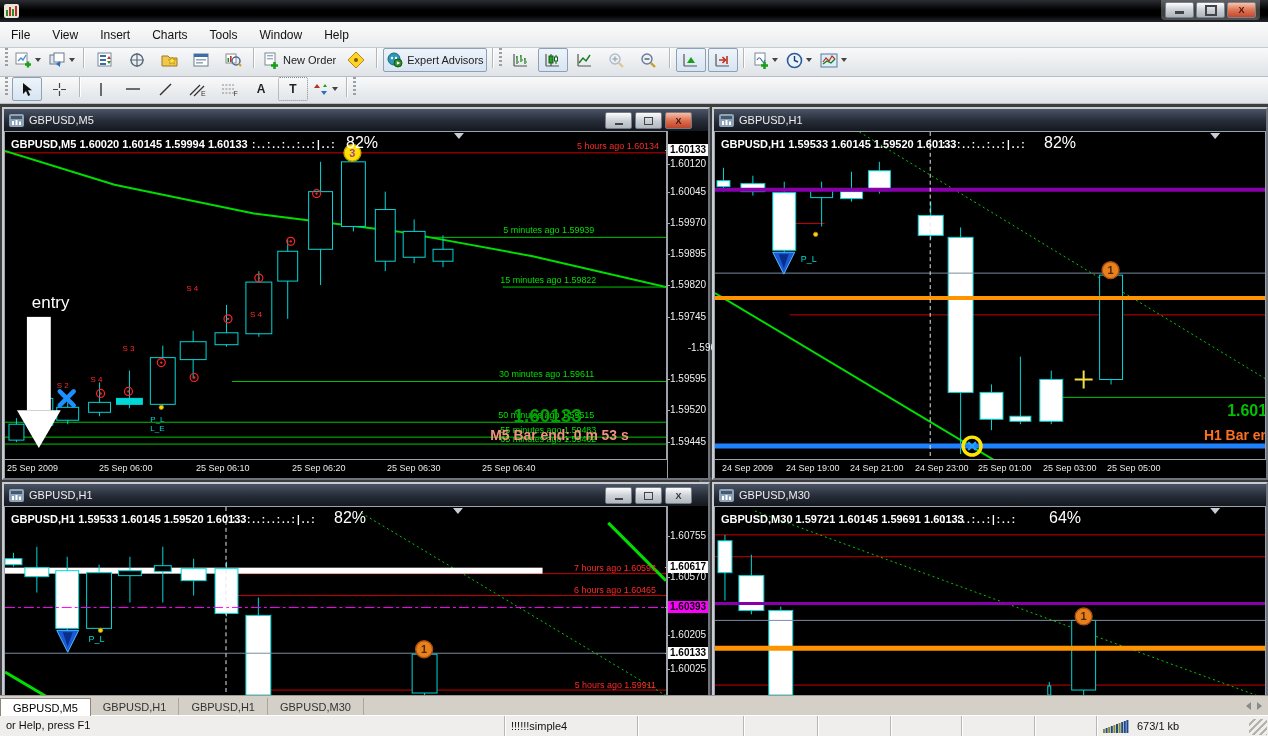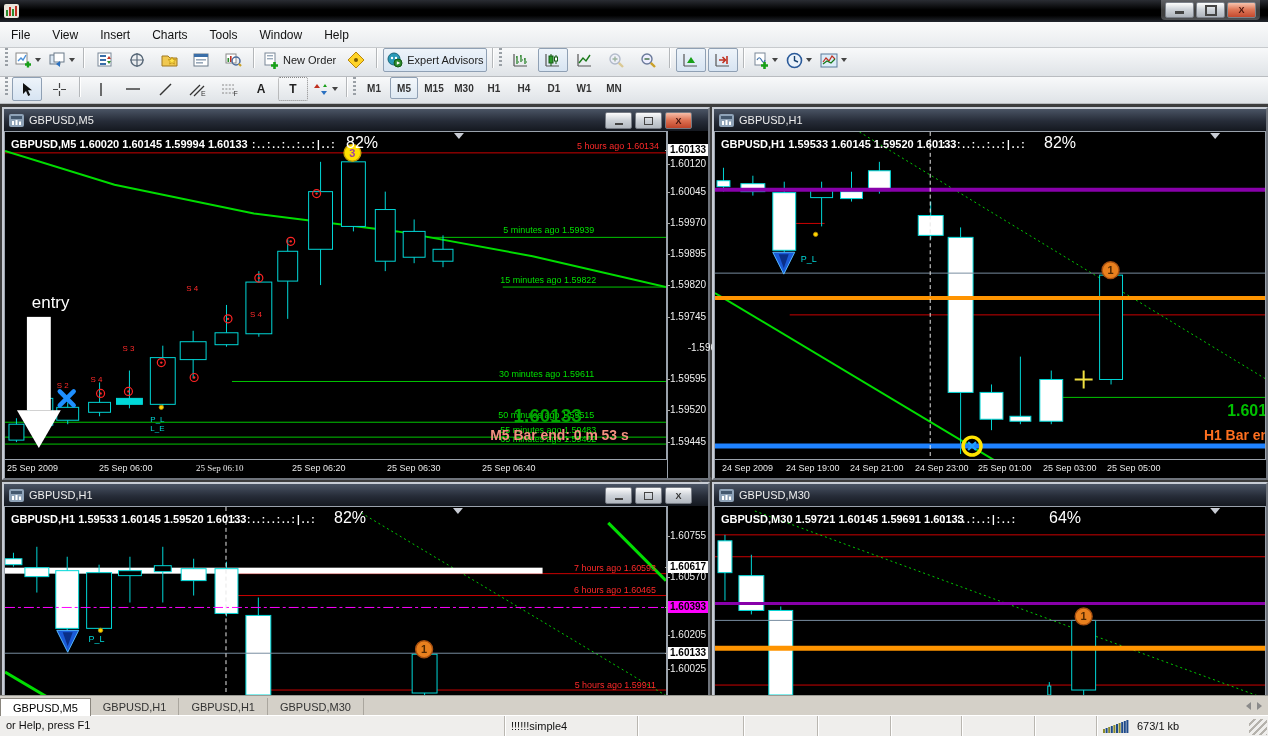--- a/index.html
+++ b/index.html
@@ -347,31 +347,20 @@
     <span class="tb">
       <svg width="16" height="15" viewBox="0 0 16 15">
           <path d="M4 2l3 4H1z" fill="#c03020"></path>
           <path d="M11 13l3-4H8z" fill="#2a70c0"></path>
           <path d="M12 2l2 3h-4z" fill="#18a018"></path>
         </svg>
       <span class="caret"></span>
     </span>
     <span class="tsep"></span>
     <span class="grip"></span>
-    <span id="tf-group" style="display:inline-flex;">
-        <span class="tf-btn">M1</span>
-        <span class="tf-btn active">M5</span>
-        <span class="tf-btn">M15</span>
-        <span class="tf-btn">M30</span>
-        <span class="tf-btn">H1</span>
-        <span class="tf-btn">H4</span>
-        <span class="tf-btn">D1</span>
-        <span class="tf-btn">W1</span>
-        <span class="tf-btn">MN</span>
-      </span>
   </div>
 
   <div class="mdi" id="mdi">
     <div class="mdi-diamond"></div>
   <div class="chart-window" style="left: 2px; top: 3px; width: 708px; height: 373px;">
         <div class="win-title">
           <span class="wt-icon">
             <svg viewBox="0 0 15 13">
               <rect x="0" y="0" width="15" height="13" rx="2" fill="#8fa3b8"></rect>
               <rect x="2" y="2" width="11" height="3" fill="#44586e"></rect>
@@ -478,21 +467,21 @@
               <text x="146" y="301" fill="#00d8d8" font-size="8" text-anchor="start">L_E</text>
             </svg>
             <div class="hdr">
               <span class="sym">GBPUSD,M5 1.60020 1.60145 1.59994 1.60133</span>
               <span class="dots" style="left: 248px;">:..:..:..:..:|..:</span>
               <span class="pct" style="left: 342px;">82%</span>
             </div>
             <div class="axis">
               <span style="left: 2px;">25 Sep 2009</span>
               <span style="left: 94px;">25 Sep 06:00</span>
-              <span style="left: 191px; font-family: Liberation Serif, serif;">25 Sep 06:10</span>
+              <span style="left: 191px;">25 Sep 06:10</span>
               <span style="left: 287px;">25 Sep 06:20</span>
               <span style="left: 382px;">25 Sep 06:30</span>
               <span style="left: 477px;">25 Sep 06:40</span>
             </div>
           </div>
           <div class="scale" style="border-left: 1px solid rgb(154, 162, 172);">
             <span class="stick boxed box-white" style="top: 13px;">1.60133</span>
             <span class="stick" style="top: 27px;">1.60120</span>
             <span class="stick" style="top: 55px;">1.60045</span>
             <span class="stick" style="top: 86px;">1.59970</span>

